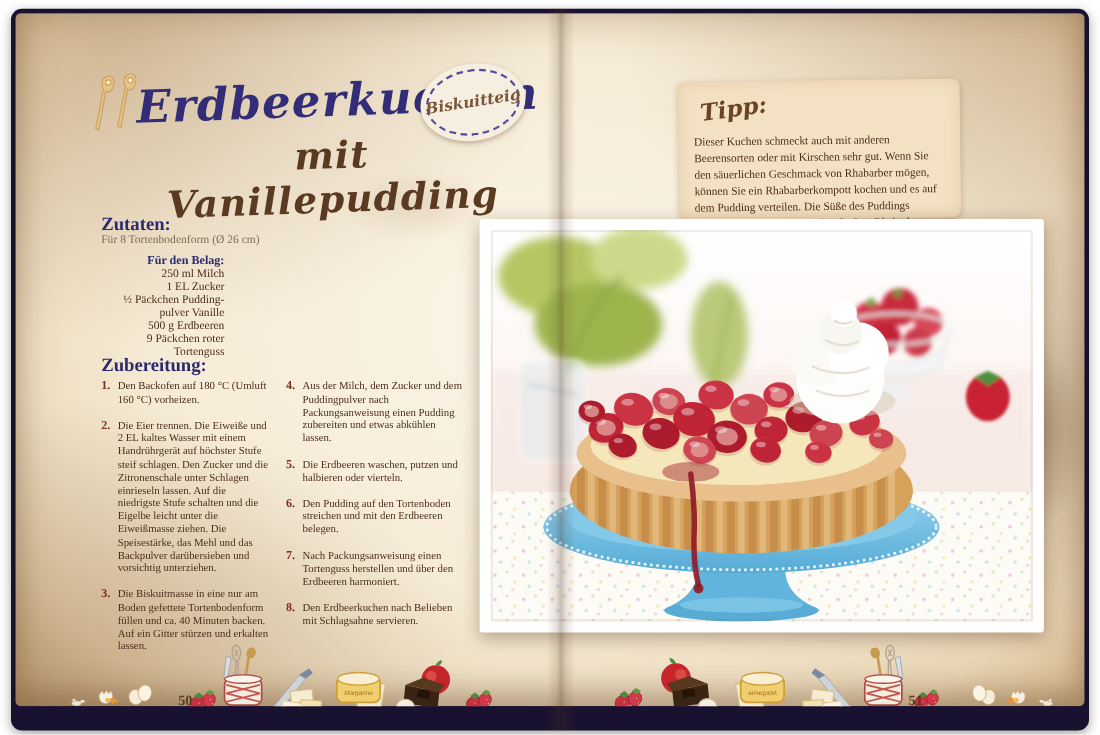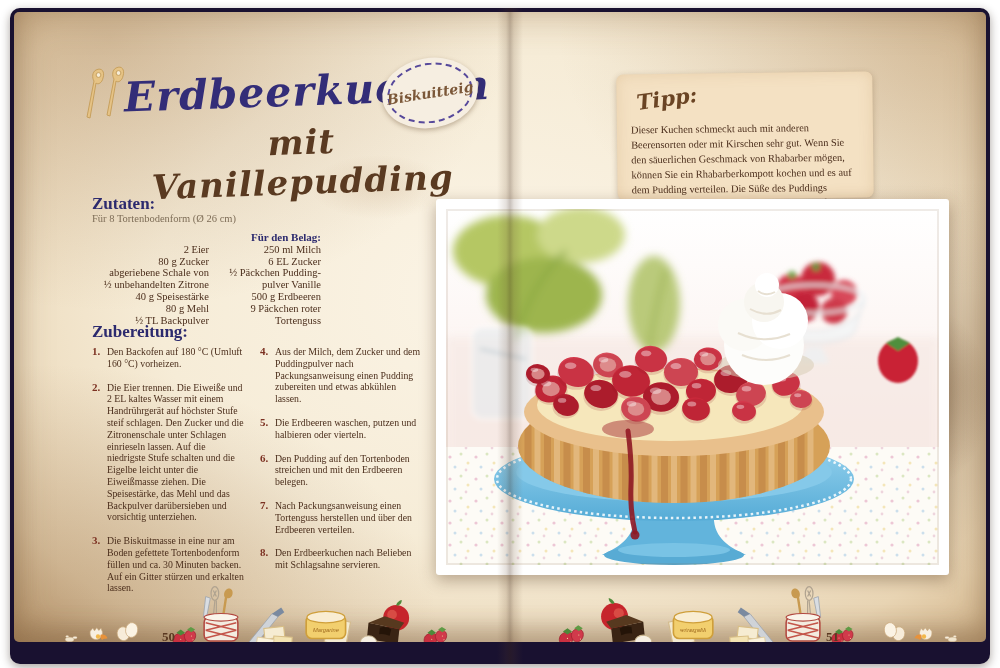--- a/index.html
+++ b/index.html
@@ -97,73 +97,63 @@
     <div class="title2">mit Vanillepudding</div>
     <div class="stamp">
       <div class="inner">
         <span class="txt">Biskuitteig</span>
       </div>
     </div>
 
     <div class="zut-h">Zutaten:</div>
     <div class="zut-sub">Für 8 Tortenbodenform (Ø 26 cm)</div>
     <div class="ing-row" id="ing-columns">
-          <div class="ing-col c1">
-            <div class="ing-head">&nbsp;</div>
-            <div class="ing-line">2 Eier</div>
-            <div class="ing-line">80 g Zucker</div>
-            <div class="ing-line">abgeriebene Schale von</div>
-            <div class="ing-line ind">½ unbehandelten Zitrone</div>
-            <div class="ing-line">40 g Speisestärke</div>
-            <div class="ing-line">80 g Mehl</div>
-            <div class="ing-line">½ TL Backpulver</div>
-          </div>
           <div class="ing-col c2">
             <div class="ing-head">Für den Belag:</div>
             <div class="ing-line">250 ml Milch</div>
-            <div class="ing-line">6 EL Zucker</div>
+            <div class="ing-line">1 EL Zucker</div>
             <div class="ing-line">½ Päckchen Pudding-</div>
             <div class="ing-line ind">pulver Vanille</div>
             <div class="ing-line">500 g Erdbeeren</div>
             <div class="ing-line">9 Päckchen roter Tortenguss</div>
           </div>
         </div>
 
     <div class="zub-h">Zubereitung:</div>
     <div class="steps-row">
       <div class="steps-col c1" id="steps-col1">
             <div class="step">
               <div class="step-num">1.</div>
               <div class="step-text">Den Backofen auf 180 °C (Umluft 160 °C) vorheizen.</div>
             </div>
             <div class="step">
               <div class="step-num">2.</div>
               <div class="step-text">Die Eier trennen. Die Eiweiße und 2 EL kaltes Wasser mit einem Handrührgerät auf höchster Stufe steif schlagen. Den Zucker und die Zitronenschale unter Schlagen einrieseln lassen. Auf die niedrigste Stufe schalten und die Eigelbe leicht unter die Eiweißmasse ziehen. Die Speisestärke, das Mehl und das Backpulver darübersieben und vorsichtig unterziehen.</div>
             </div>
             <div class="step">
               <div class="step-num">3.</div>
-              <div class="step-text">Die Biskuitmasse in eine nur am Boden gefettete Tortenbodenform füllen und ca. 30 Minuten backen. Auf ein Gitter stürzen und erkalten lassen.</div>
+              <div class="step-text">Die Biskuitmasse in eine nur am Boden gefettete Tortenbodenform füllen und ca. 40 Minuten backen. Auf ein Gitter stürzen und erkalten lassen.</div>
             </div>
           </div>
       <div class="steps-col c2" id="steps-col2">
             <div class="step">
               <div class="step-num">4.</div>
               <div class="step-text">Aus der Milch, dem Zucker und dem Puddingpulver nach Packungsanweisung einen Pudding zubereiten und etwas abkühlen lassen.</div>
             </div>
             <div class="step">
               <div class="step-num">5.</div>
               <div class="step-text">Die Erdbeeren waschen, putzen und halbieren oder vierteln.</div>
             </div>
             <div class="step">
               <div class="step-num">6.</div>
               <div class="step-text">Den Pudding auf den Tortenboden streichen und mit den Erdbeeren belegen.</div>
             </div>
             <div class="step">
               <div class="step-num">7.</div>
-              <div class="step-text">Nach Packungsanweisung einen Tortenguss herstellen und über den Erdbeeren verteilen.</div>
+              <div class="step-text">Nach Packungsanweisung einen Tortenguss herstellen und über den Erdbeeren harmoniert.</div>
             </div>
             <div class="step">
               <div class="step-num">8.</div>
               <div class="step-text">Den Erdbeerkuchen nach Belieben mit Schlagsahne servieren.</div>
             </div>
           </div>
     </div>
 
     <div class="tip-box">
       <div class="tip-title">Tipp:</div>

